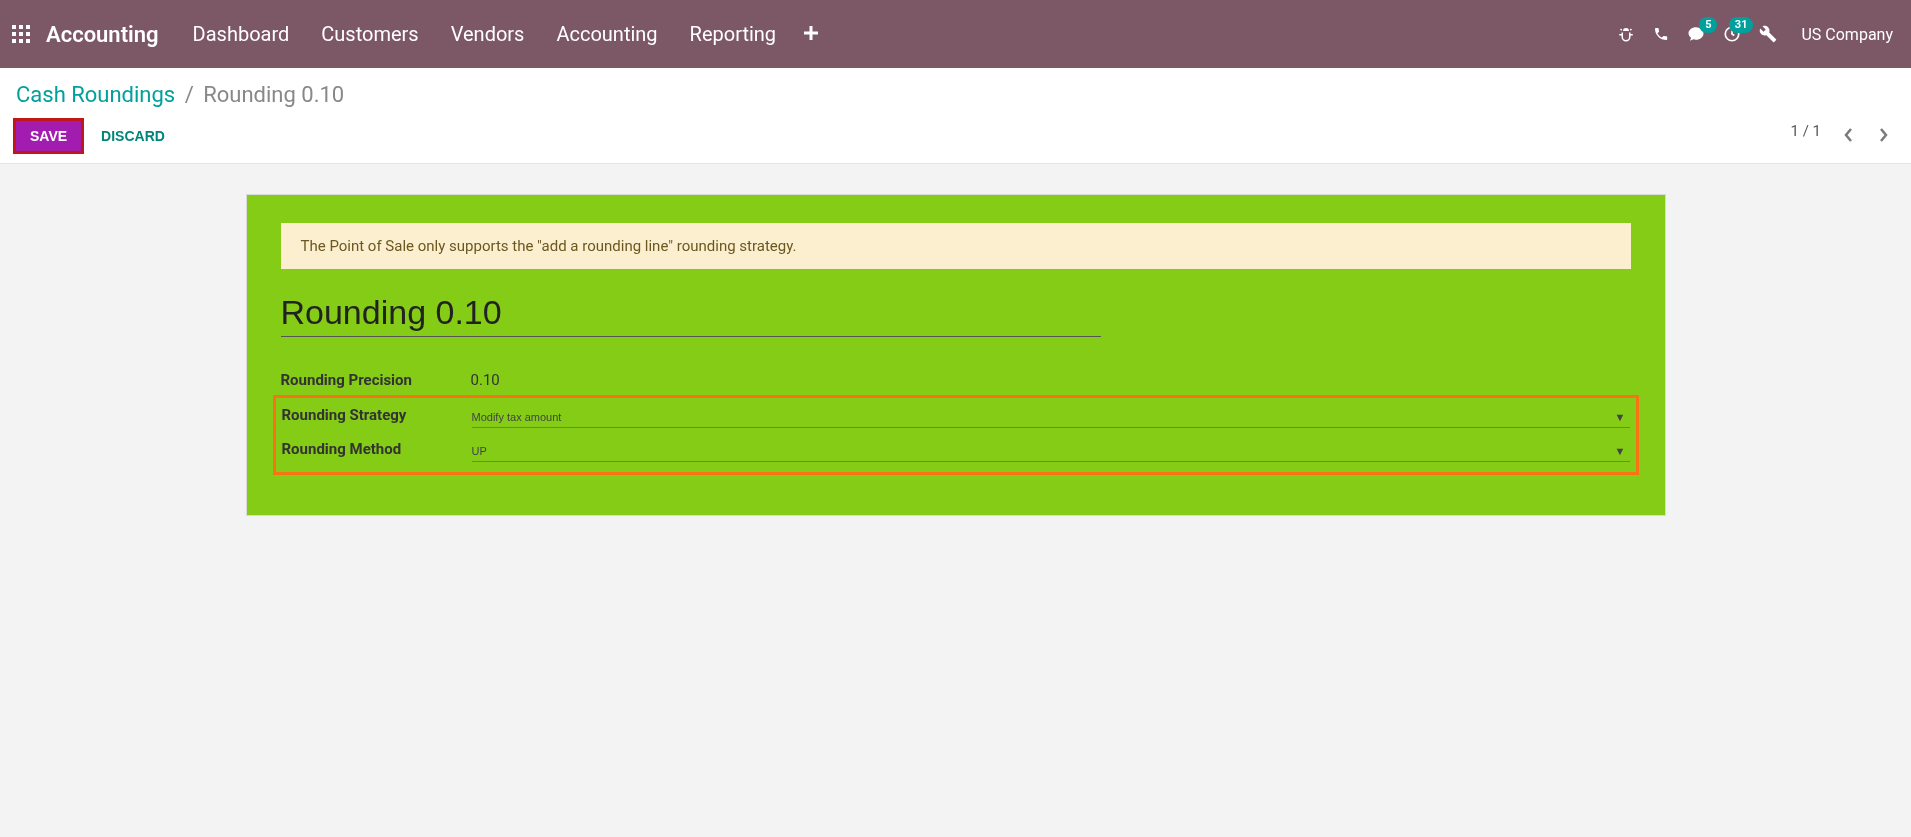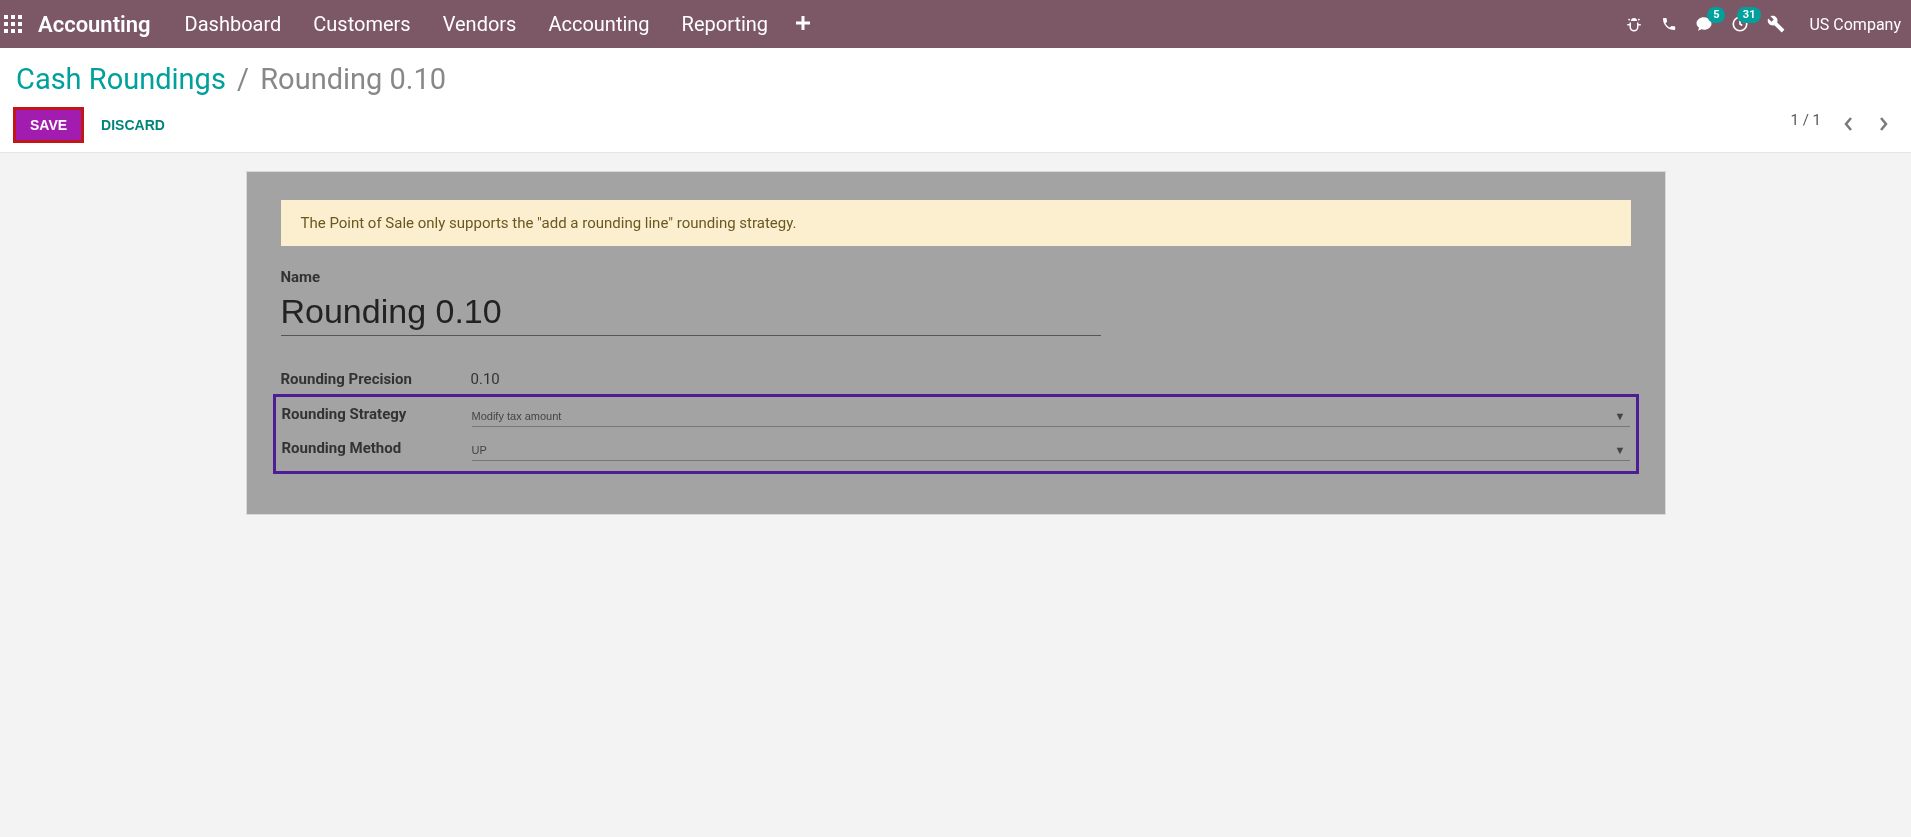--- a/index.html
+++ b/index.html
@@ -2,24 +2,24 @@
 <html><head>
   <meta charset="utf-8">
   <style>
     * { box-sizing: border-box; margin: 0; padding: 0; }
     body { font-family: -apple-system, BlinkMacSystemFont, "Segoe UI", Roboto, "Helvetica Neue", Arial, sans-serif; background: #f3f3f3; color: #333; }
     
     
     .navbar {
       background: #7C5766;
       color: #fff;
-      height: 48px;
+      height: 68px;
       display: flex;
       align-items: center;
-      padding: 0 4px;
+      padding: 0 12px;
       font-size: 16px;
     }
     .navbar .apps-icon { margin-right: 16px; cursor: pointer; display:flex; align-items:center; }
     .navbar .brand { font-size: 22px; font-weight: 600; margin-right: 20px; }
     .navbar .menu { display: flex; gap: 4px; }
     .navbar .menu a { color: #fff; text-decoration: none; padding: 8px 14px; font-size: 20px; cursor: pointer; }
     .navbar .plus { padding: 8px 14px; cursor: pointer; font-size:16px; }
     .navbar .spacer { flex: 1; }
     .navbar .right { display: flex; align-items: center; gap: 18px; }
     .navbar .icon-btn { position: relative; cursor: pointer; display:flex; align-items:center; }
@@ -31,21 +31,21 @@
     .navbar .company { font-size: 16px; padding: 0 6px; cursor:pointer; }
     .navbar .user { display: flex; align-items: center; gap: 8px; cursor:pointer; font-size:16px; }
     .navbar .avatar {
       width: 30px; height: 30px; border-radius: 50%;
       background: radial-gradient(circle at 40% 35%, #d8c4a0 0%, #b89070 45%, #6a4a3a 100%);
       border: 1px solid rgba(255,255,255,0.3);
     }
 
     
     .control-panel { background: #fff; border-bottom: 1px solid #e5e5e5; padding: 14px 16px 12px 16px; }
-    .breadcrumb { font-size: 29px; margin-bottom: 14px; }
+    .breadcrumb { font-size: 22px; margin-bottom: 14px; }
     .breadcrumb a { color: #00A09D; text-decoration: none; cursor:pointer; }
     .breadcrumb .sep { color: #888; margin: 0 4px; }
     .breadcrumb .current { color: #888; }
     .cp-row { display: flex; align-items: center; justify-content: space-between; }
     .cp-left { display:flex; align-items:center; gap: 14px; }
     .btn-save {
       background: #a21caf; color: #fff; border: none;
       padding: 7px 14px; font-size: 14px; font-weight: 700; cursor: pointer;
       text-transform: uppercase;
       outline: 3px solid #c01818;
@@ -56,23 +56,23 @@
       padding: 7px 6px;
     }
     .cp-right { display:flex; gap: 16px; color:#6c6c6c; }
     .pager { font-size: 15px; color:#5a5a5a; }
     .pager-nav { display:flex; gap: 10px; }
     .pager-nav .chev { font-size: 20px; color:#7a7a7a; cursor:pointer; padding:2px 6px; }
 
     
     .sheet-wrap { padding: 18px 64px; }
     .sheet {
-      background: #a3a3a3; border: 1px solid #d9d9d9;
+      background: #84cc16; border: 1px solid #d9d9d9;
       padding: 28px 34px 40px 34px;
-      max-width: 1420px; margin: 0 auto;
+      max-width: 1420px; margin: 12px auto;
     }
     .alert {
       background: #fcefcf; color: #6b5820;
       padding: 14px 20px; font-size: 15px; margin-bottom: 22px;
     }
     .field-name-label { font-size: 15px; font-weight: 700; color:#333; display:block; margin-bottom:4px; }
     .field-name-input {
       width: 100%; max-width: 820px;
       border: none; border-bottom: 1px solid #555;
       font-size: 34px; font-weight: 400; padding: 2px 0 4px 0;
@@ -88,21 +88,21 @@
       width: 100%; border: none; border-bottom: 1px solid #777;
       font-size: 11px; padding: 4px 0; background: transparent;
       appearance: none; -webkit-appearance:none; outline:none; color:#444;
     }
     .row .caret {
       position: absolute; right: 4px; top: 50%; transform: translateY(-50%);
       pointer-events: none; font-size: 11px; color:#444;
     }
 
     .highlight-box {
-      border: 3px solid #4c1d95; padding: 2px 6px 4px 6px; margin-left:-8px; margin-right:-8px;
+      border: 3px solid #f97316; padding: 2px 6px 4px 6px; margin-left:-8px; margin-right:-8px;
     }
   </style>
 </head>
 <body>
 
 <div class="navbar">
   <span class="apps-icon">
     <svg width="18" height="18" viewBox="0 0 18 18" fill="#fff">
         <rect x="0" y="0" width="4" height="4"></rect>
         <rect x="7" y="0" width="4" height="4"></rect>
@@ -189,21 +189,20 @@
         </span>
       </span>
     </div>
   </div>
 </div>
 
 <div class="sheet-wrap">
   <div class="sheet">
     <div class="alert">The Point of Sale only supports the "add a rounding line" rounding strategy.</div>
 
-    <label class="field-name-label">Name</label>
     <input class="field-name-input" type="text" value="Rounding 0.10" style="">
 
     <div class="form-rows">
       <div class="row">
         <span class="label">Rounding Precision</span>
         <span class="value-static">0.10</span>
       </div>
 
       <div class="highlight-box">
         <div class="row">

